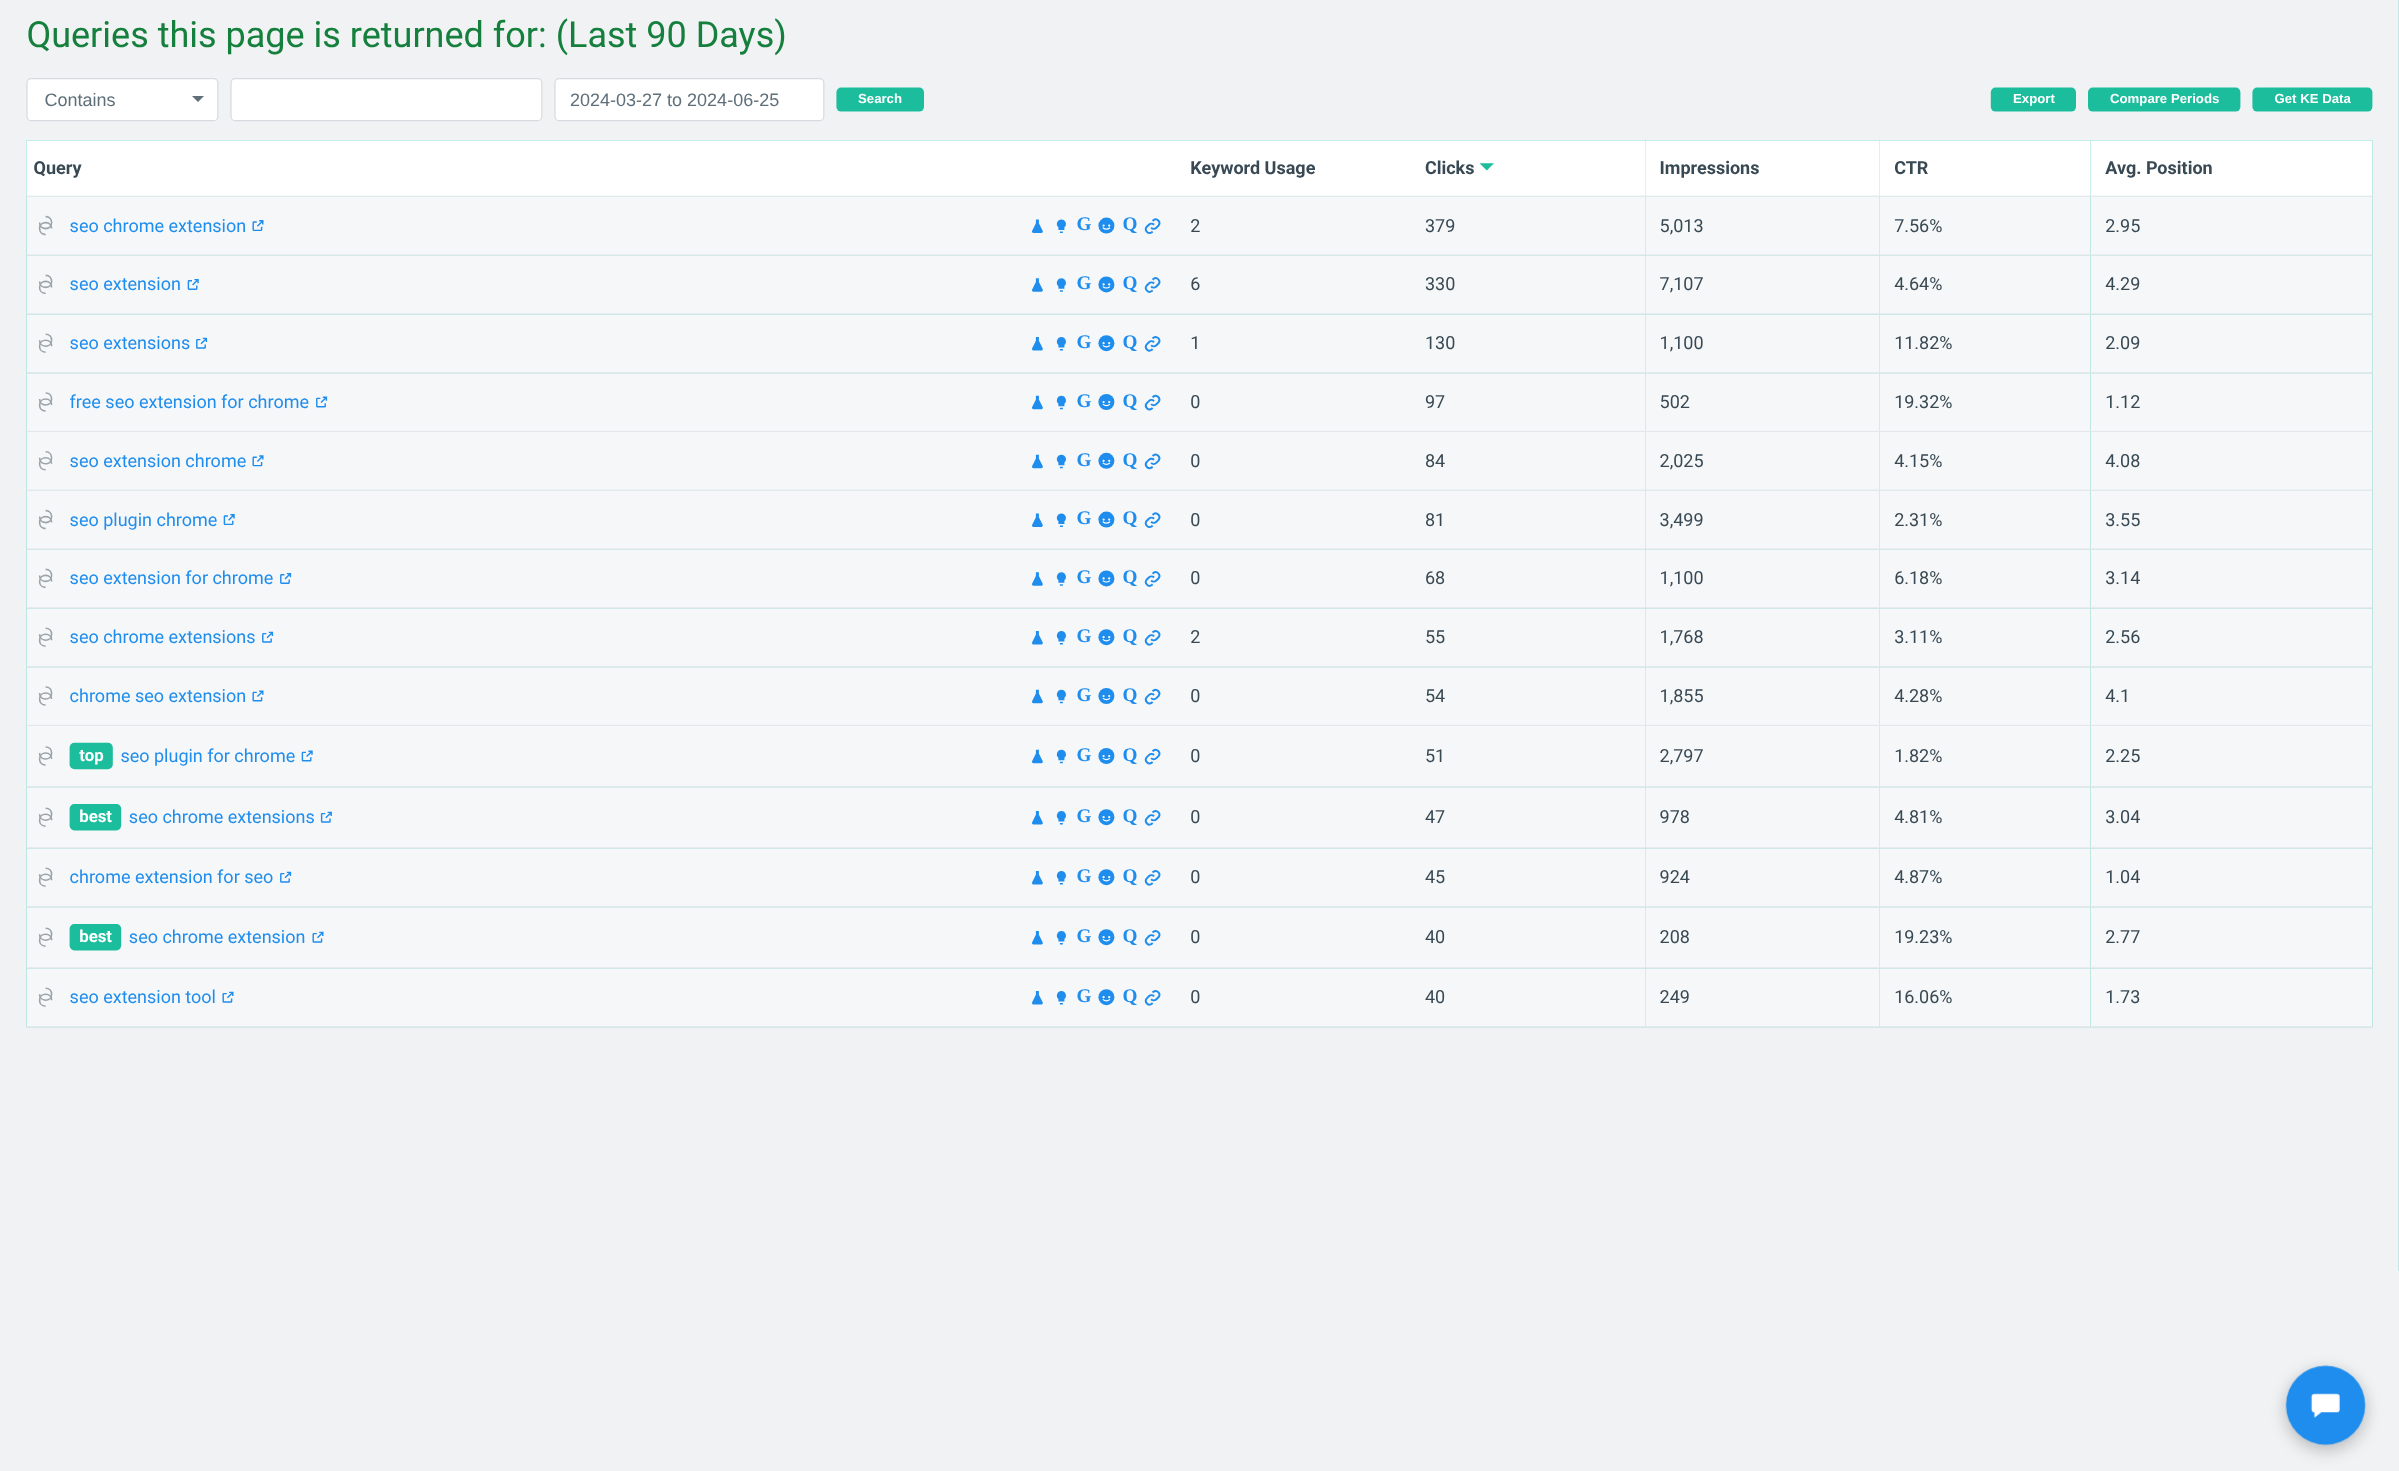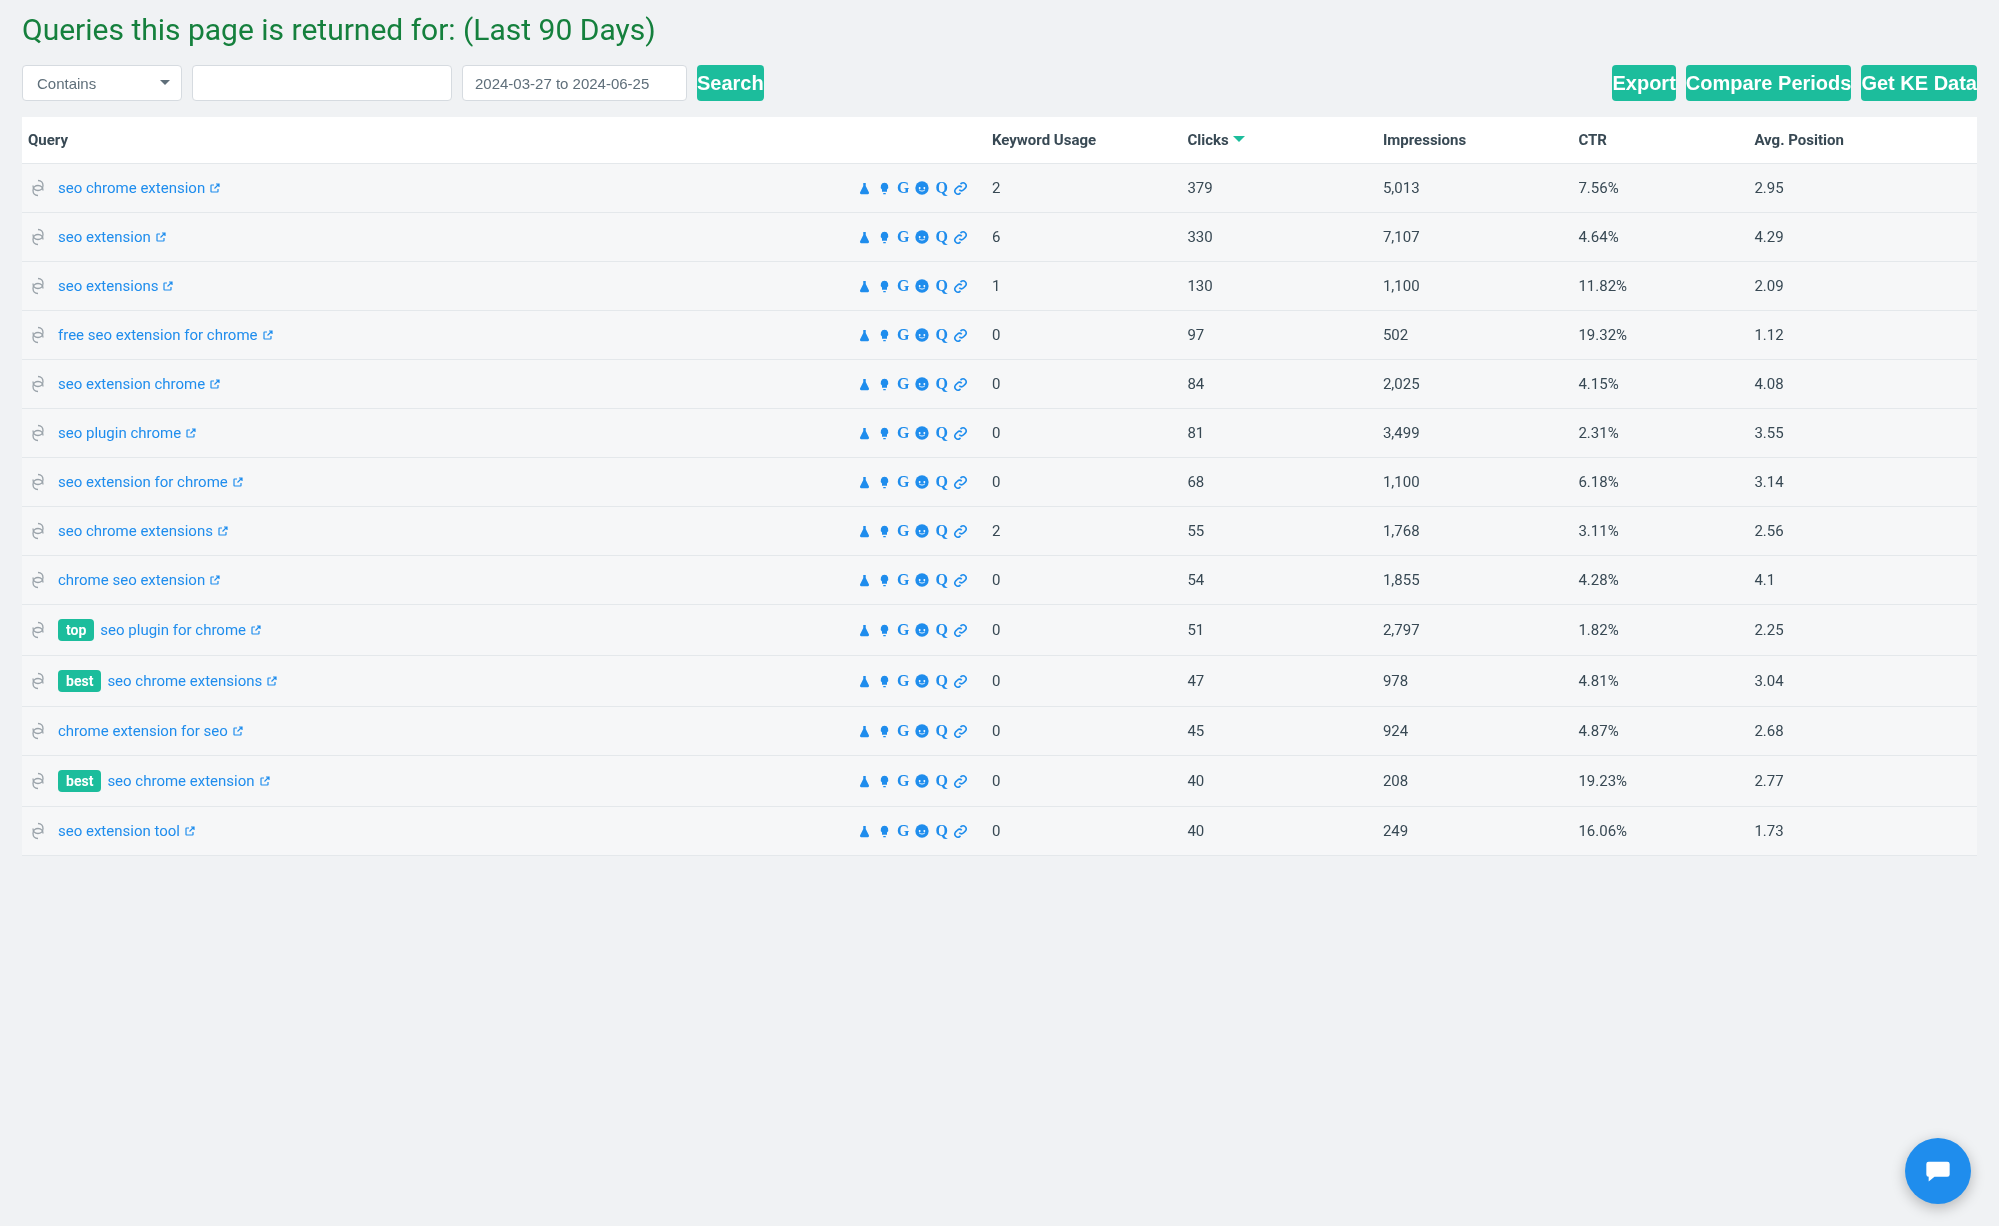--- a/index.html
+++ b/index.html
@@ -5,21 +5,21 @@
 *{box-sizing:border-box;margin:0;padding:0}
 body{font-family:-apple-system,BlinkMacSystemFont,"Segoe UI",Roboto,sans-serif;background:#f0f2f4;color:#384954;padding:8px 22px 30px}
 h1.title{font-size:30px;font-weight:400;color:#15803d;margin:4px 0 18px}
 .toolbar{display:flex;gap:10px;align-items:center;margin-bottom:16px}
 .select-wrap{position:relative}
 select.contains{appearance:none;width:160px;height:36px;border:1px solid #d6dbe0;background:#fff;border-radius:4px;padding:0 30px 0 14px;font-size:15px;color:#5f6f7a}
 .select-wrap:after{content:"";position:absolute;right:12px;top:15px;border:5px solid transparent;border-top-color:#5f6f7a;pointer-events:none}
 input.text{height:36px;border:1px solid #d6dbe0;border-radius:4px;background:#fff;padding:0 12px;font-size:15px;color:#5f6f7a}
 input.filter{width:260px}
 input.date{width:225px}
-.btn{height:36px;border:none;border-radius:4px;padding:0 0;font-size:20px;font-weight:600;cursor:pointer;color:#fff;background:#1cbd9c}
+.btn{height:20px;border:none;border-radius:4px;padding:0 18px;font-size:11px;font-weight:600;cursor:pointer;color:#fff;background:#1cbd9c}
 .spacer{flex:1}
 table{width:100%;border-collapse:collapse;background:#14b8a6}
 thead th{text-align:left;font-size:15px;font-weight:700;color:#384954;padding:14px 12px;border-bottom:1px solid #e4e8eb;background:#fff;white-space:nowrap}
 thead th:first-child{padding-left:6px}
 tbody td{padding:14px 12px;font-size:15px;color:#384954;border-bottom:1px solid #e4e8eb;background:#f6f7f8;vertical-align:middle}
 td.qcell{padding-left:6px}
 .row-flex{display:flex;align-items:center;gap:10px;width:100%}
 .query-left{display:flex;align-items:center;gap:10px;flex:1;min-width:0}
 .row-icon{flex-shrink:0;color:#9aa3aa}
 .badge{display:inline-block;background:#1cbd9c;color:#fff;font-weight:700;font-size:14px;border-radius:4px;padding:3px 8px;margin-right:-4px}
@@ -525,21 +525,21 @@
               <svg width="15" height="15" viewBox="0 0 24 24" fill="none" stroke="#1f8ded" stroke-width="2.6">
                 <path d="M10 14a5 5 0 0 0 7 0l3-3a5 5 0 0 0-7-7l-1 1M14 10a5 5 0 0 0-7 0l-3 3a5 5 0 0 0 7 7l1-1"></path>
               </svg>
             </div>
           </div>
         </td>
         <td class="num">0</td>
         <td class="num">45</td>
         <td class="num">924</td>
         <td class="num">4.87%</td>
-        <td class="num">2.68</td>
+        <td class="num">1.04</td>
       </tr>
       <tr>
         <td class="qcell">
           <div class="row-flex">
             <div class="query-left">
               <svg class="row-icon" width="20" height="20" viewBox="0 0 24 24" fill="none" stroke="#9aa3aa" stroke-width="1.6">
                 <path d="M12 3c4 0 6 3 6 6 0 4-3 6-6 6-4 0-6-3-6-6"></path>
                 <path d="M12 21c-4 0-6-3-6-6 0-4 3-6 6-6 4 0 6 3 6 6"></path>
               </svg>
               <span class="badge">best</span>

